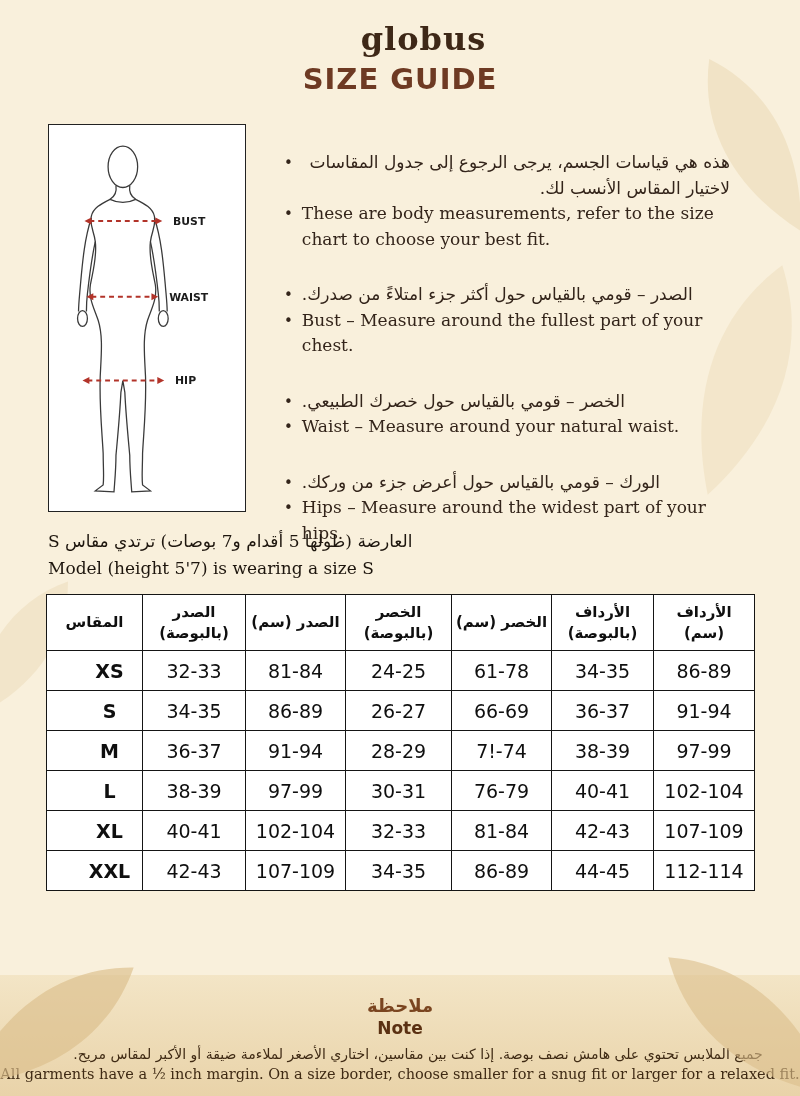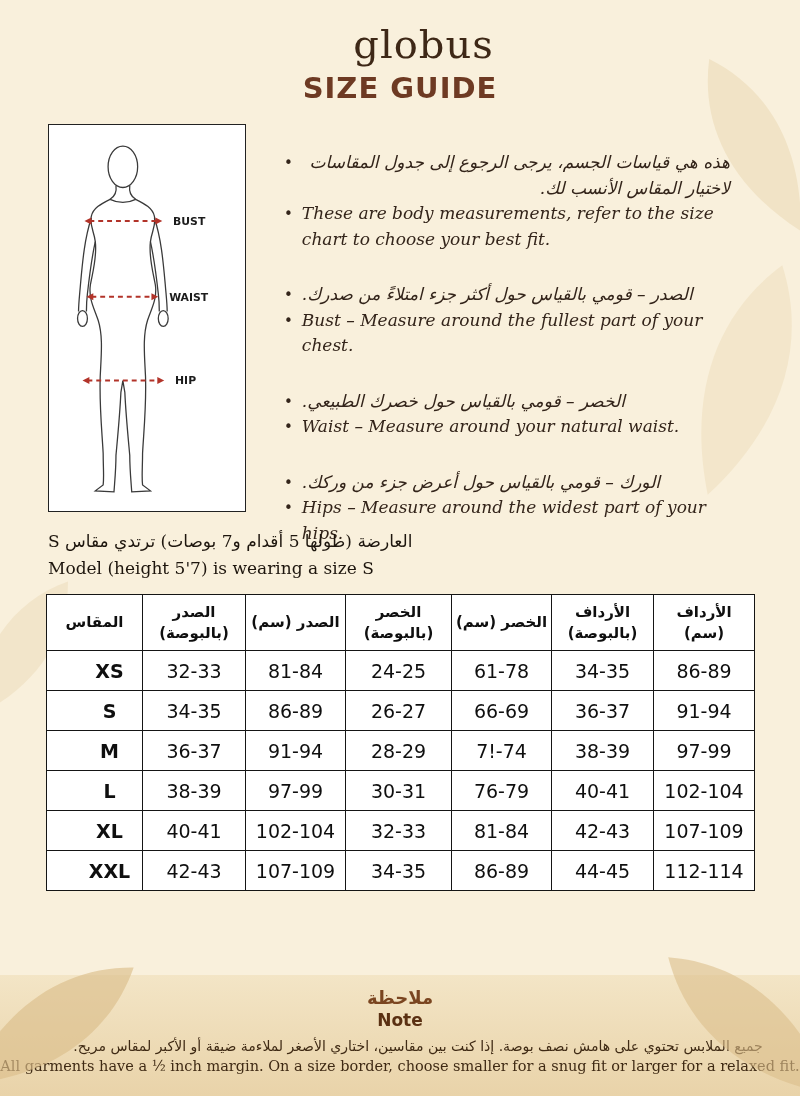--- a/index.html
+++ b/index.html
@@ -6,38 +6,38 @@
   html,body { background:#cfc6b2; }
   .page {
     position:relative; width:800px; height:1096px; margin:0 auto;
     background:#f9f0dc; overflow:hidden;
     font-family:"DejaVu Sans", sans-serif; color:#2e2014;
   }
   .leaf { position:absolute; pointer-events:none; }
 
   .header { position:absolute; top:22px; left:0; width:100%; text-align:center; }
   .brand {
-    font-family:"DejaVu Serif", serif; font-weight:400; font-size:40px;
+    font-family:"DejaVu Serif", serif; font-weight:700; font-size:32px;
     color:#3e2817; letter-spacing:1px; line-height:1.1;padding-left:47px;
   }
   .title {
     margin-top:5px; font-size:29px; font-weight:700; letter-spacing:1px;
     color:#6e3a23;
   }
 
   .figure-box {
     position:absolute; left:48px; top:124px; width:198px; height:388px;
     background:#ffffff; border:1.5px solid #222;
   }
 
   .bullets { position:absolute; left:284px; top:150px; width:446px; }
   .bullet-group { margin-bottom:30px; }
   .bullet-row { display:flex; gap:9px; font-size:17px; line-height:1.5; color:#33241a; }
   .bullet-row .dot { flex:0 0 auto; font-size:15px; padding-top:2px; color:#33241a; }
-  .bullet-text { font-family:"DejaVu Serif","DejaVu Sans",serif;font-style:italic; }
+  .bullet-text { font-family:"DejaVu Serif","DejaVu Sans",serif; }
 
   .model-note {
     position:absolute; left:48px; top:528px; font-size:17px; line-height:1.6;
     color:#1d150d; font-family:"DejaVu Serif","DejaVu Sans",serif; font-weight:500;
   }
 
   .size-table {
     position:absolute; left:46px; top:594px; width:708px;
     border-collapse:collapse; background:#ffffff; table-layout:fixed;
   }
@@ -50,21 +50,21 @@
   }
   .size-table thead tr.ar-head th {
     font-size:15px; font-weight:700; height:56px; white-space:pre-line; line-height:1.35;
   }
   .size-table tbody td { font-size:19px; height:40px; }
   .size-table tbody td.size-cell { font-weight:700;padding-left:32px; }
 
   .note-band {
     position:absolute; left:0; top:975px; width:800px; height:121px;
     background:linear-gradient(180deg, #f3e5c6 0%, #e9d3a9 100%);
-    text-align:center; padding-top:12px;
+    text-align:center; padding-top:20px;
   }
   .note-title-ar { font-size:18px; font-weight:700; color:#7a4520; }
   .note-title-en { font-size:17px; font-weight:700; color:#5a3012; margin-top:2px; }
   .note-body-ar { font-size:14px; color:#3f2a14; margin-top:8px;margin-left:36px; }
   .note-body-en {
     font-size:14.5px; color:#3f2a14; margin-top:4px;
     font-family:"DejaVu Serif","DejaVu Sans",serif;
   }
 </style>
 </head>

